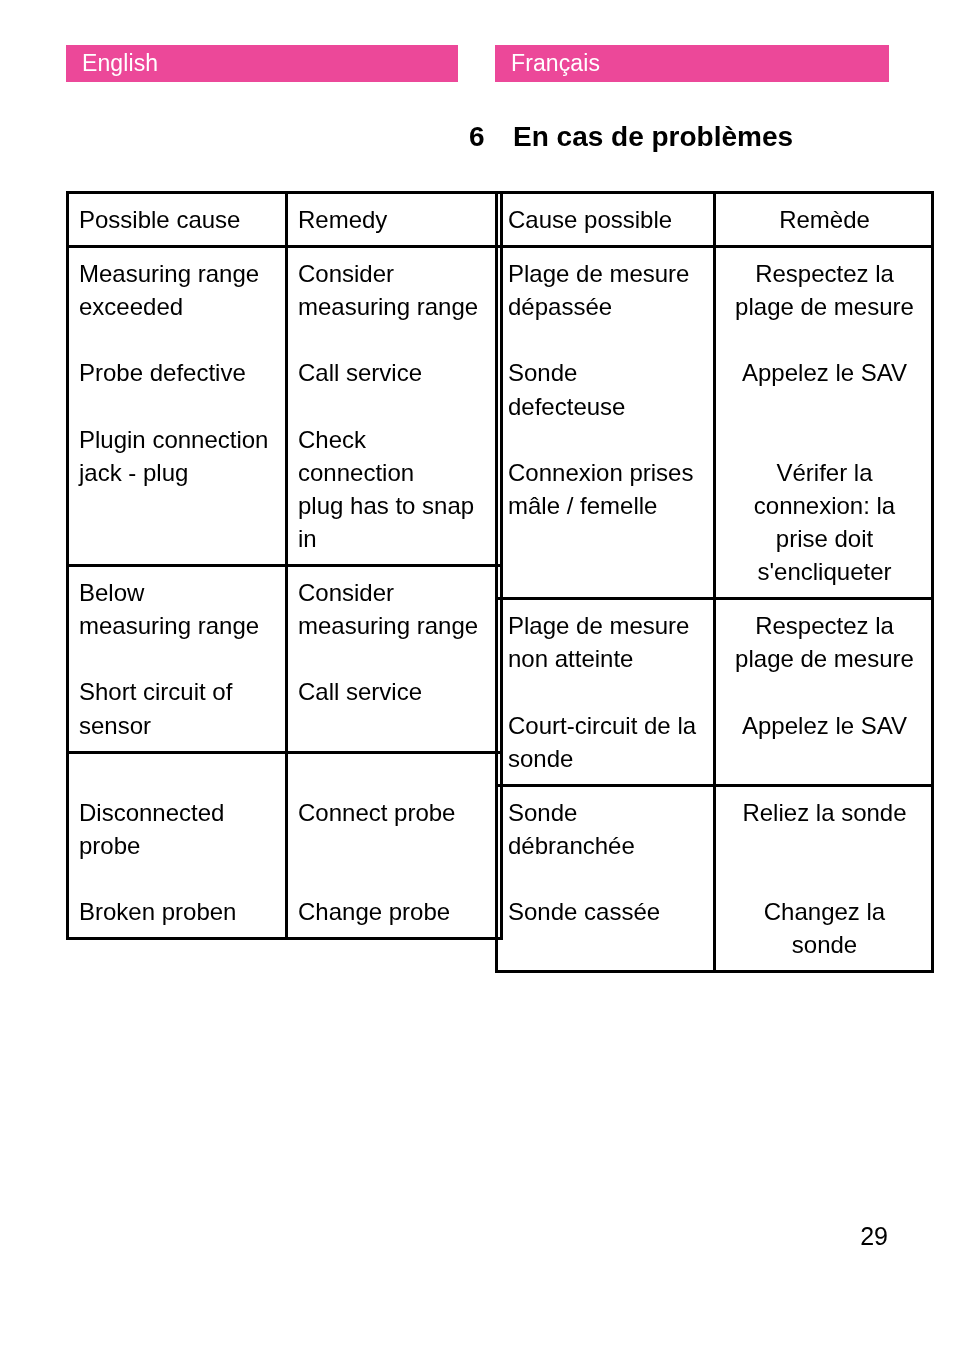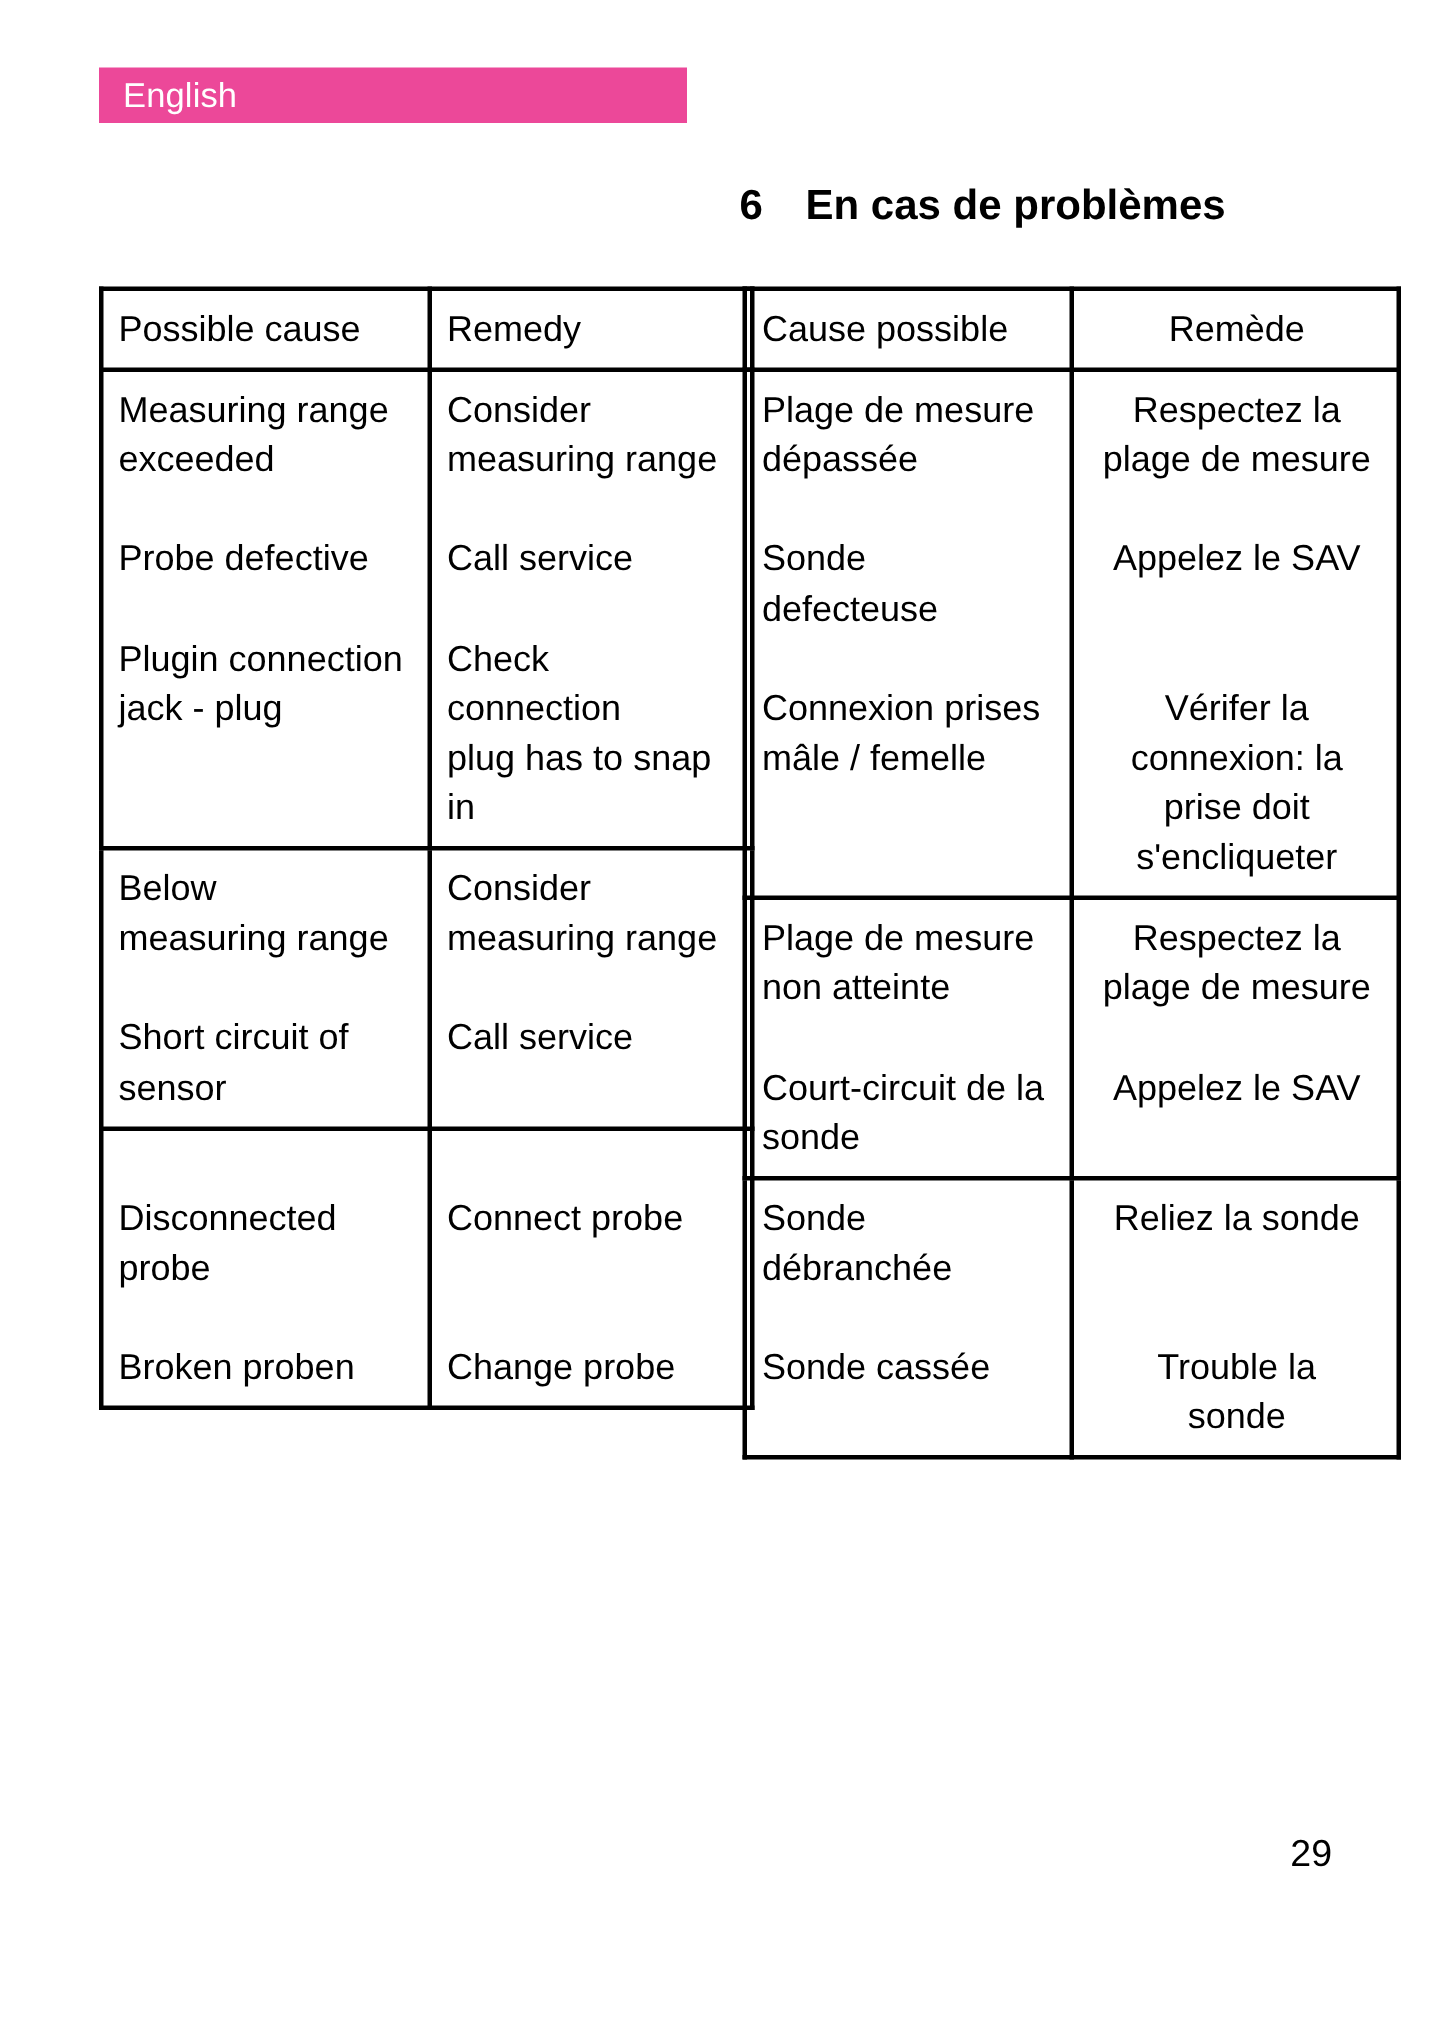--- a/index.html
+++ b/index.html
@@ -48,21 +48,21 @@
   
   .section-heading {
     position: absolute;
     top: 122px;
     font-size: 28px;
     font-weight: bold;
     line-height: 1.1;
     white-space: nowrap;
   }
   .section-heading.en { left: 64px; }
-  .section-heading.fr { left: 493px; }
+  .section-heading.fr { left: 469px; }
   .section-heading .num {
     display: inline-block;
     min-width: 44px;
   }
 
   
   .tbl {
     position: absolute;
     top: 191px;
     border-collapse: collapse;
@@ -183,20 +183,23 @@
       <td class="c2">
         <div class="cell-lines">
           <p class="gap">Connect probe</p>
           <p class="gap" style="margin-top:2.76em">Change probe</p>
         </div>
       </td>
     </tr>
   </tbody>
     </table>
 
+  <div class="lang-bar fr">
+    <span class="lang-bar-label">Français</span>
+  </div>
 
   <div class="section-heading fr">
     <span class="num">6</span><span>En cas de problèmes</span>
   </div>
 
   <table class="tbl fr">
     <tbody>
         <tr class="head">
       <td class="c1">
         <span>Cause possible</span>
@@ -252,21 +255,21 @@
       <td class="c1">
         <div class="cell-lines">
           <p>Sonde</p>
           <p>débranchée</p>
           <p class="gap">Sonde cassée</p>
         </div>
       </td>
       <td class="c2">
         <div class="cell-lines">
           <p>Reliez la sonde</p>
-          <p class="gap" style="margin-top:2.76em">Trouble la</p>
+          <p class="gap" style="margin-top:2.76em">Changez la</p>
           <p>sonde</p>
         </div>
       </td>
     </tr>
   </tbody>
     </table>
 
   <div class="page-number">29</div>
 
 </div>

